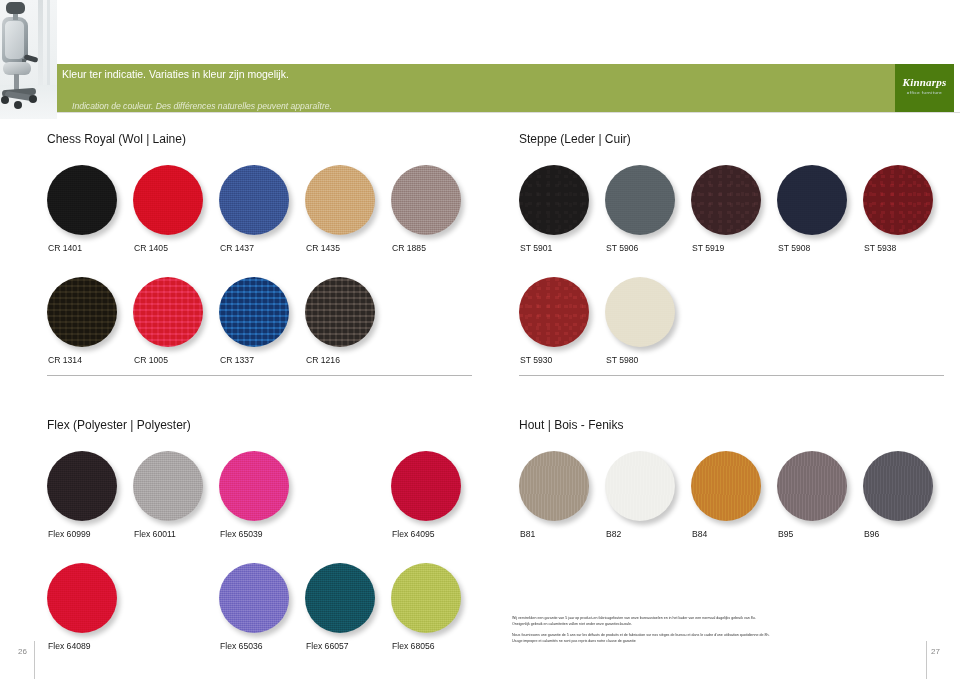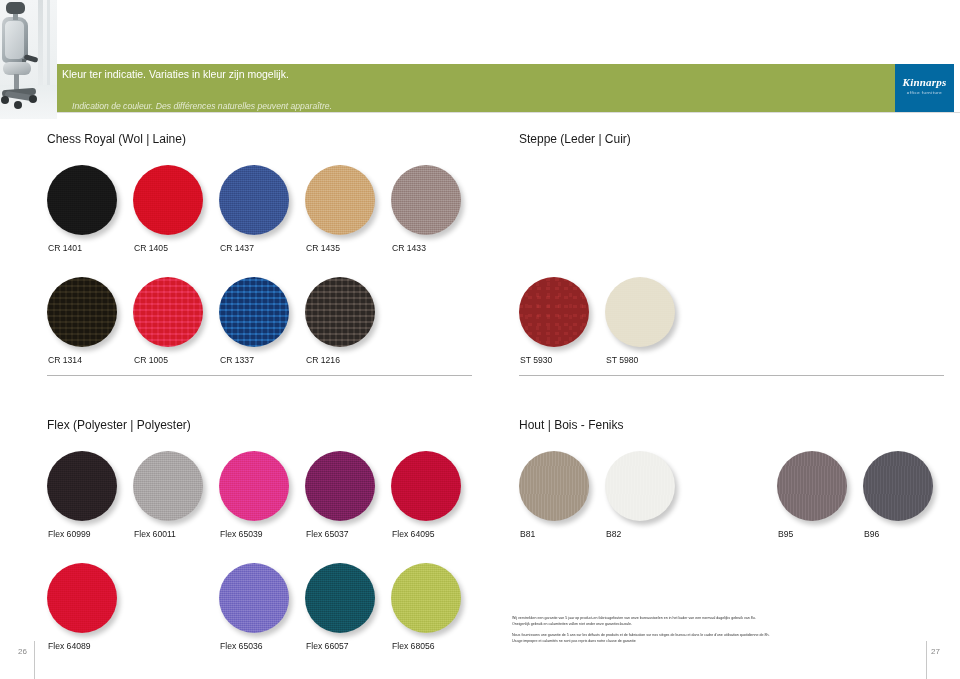--- a/index.html
+++ b/index.html
@@ -47,21 +47,21 @@
   .wheel{position:absolute;width:8px;height:8px;border-radius:50%;background:#2f3436;}
   .w1{left:1px;top:96px;} .w2{left:14px;top:101px;} .w3{left:29px;top:95px;}
 
   
   .banner{
     position:absolute;left:57px;top:64px;width:838px;height:48px;
     background:#97ab4e;
   }
   .banner-logo{
     position:absolute;left:895px;top:64px;width:59px;height:48px;
-    background:#0369a1;
+    background:#4d7c0f;
   }
   .logo-word{
     position:absolute;left:0;right:0;top:12px;
     text-align:center;color:#ffffff;
     font-family:"Liberation Serif", serif;
     font-style:italic;font-weight:bold;font-size:11px;letter-spacing:.2px;
   }
   .logo-sub{
     position:absolute;left:0;right:0;top:26px;text-align:center;
     color:#cfe0ef;font-size:4.2px;letter-spacing:.55px;text-transform:lowercase;
@@ -183,21 +183,21 @@
       <div class="swatch " style="left: 172px;">
         <div class="disc" style="background: rgb(58, 84, 147);"></div>
         <div class="label">CR 1437</div>
       </div>
       <div class="swatch " style="left: 258px;">
         <div class="disc" style="background: rgb(207, 168, 118);"></div>
         <div class="label">CR 1435</div>
       </div>
       <div class="swatch " style="left: 344px;">
         <div class="disc" style="background: rgb(157, 138, 134);"></div>
-        <div class="label">CR 1433</div>
+        <div class="label">CR 1885</div>
       </div>
     </div>
     <div class="swatch-row" style="top: 277px;">
       <div class="swatch check" style="left: 0px;">
         <div class="disc" style="background: rgb(42, 36, 23);"></div>
         <div class="label">CR 1314</div>
       </div>
       <div class="swatch check" style="left: 86px;">
         <div class="disc" style="background: rgb(224, 40, 66);"></div>
         <div class="label">CR 1005</div>
@@ -218,24 +218,20 @@
         <div class="label">Flex 60999</div>
       </div>
       <div class="swatch " style="left: 86px;">
         <div class="disc" style="background: rgb(170, 166, 166);"></div>
         <div class="label">Flex 60011</div>
       </div>
       <div class="swatch " style="left: 172px;">
         <div class="disc" style="background: rgb(224, 51, 138);"></div>
         <div class="label">Flex 65039</div>
       </div>
-      <div class="swatch " style="left: 258px;">
-        <div class="disc" style="background: rgb(122, 32, 92);"></div>
-        <div class="label">Flex 65037</div>
-      </div>
       <div class="swatch " style="left: 344px;">
         <div class="disc" style="background: rgb(193, 13, 52);"></div>
         <div class="label">Flex 64095</div>
       </div>
     </div>
     <div class="swatch-row" style="top: 563px;">
       <div class="swatch " style="left: 0px;">
         <div class="disc" style="background: rgb(216, 17, 47);"></div>
         <div class="label">Flex 64089</div>
       </div>
@@ -248,39 +244,65 @@
         <div class="label">Flex 66057</div>
       </div>
       <div class="swatch " style="left: 344px;">
         <div class="disc" style="background: rgb(183, 194, 85);"></div>
         <div class="label">Flex 68056</div>
       </div>
     </div>
   </div>
 <div class="col-right" id="colRight">
     <div class="sec-title" style="top: 132px; left: 0px;">Steppe (Leder | Cuir)</div>
+    <div class="swatch-row" style="top: 165px;">
+      <div class="swatch leather" style="left: 0px;">
+        <div class="disc" style="background: rgb(34, 31, 31);"></div>
+        <div class="label">ST 5901</div>
+      </div>
+      <div class="swatch plain" style="left: 86px;">
+        <div class="disc" style="background: rgb(89, 98, 103);"></div>
+        <div class="label">ST 5906</div>
+      </div>
+      <div class="swatch leather" style="left: 172px;">
+        <div class="disc" style="background: rgb(70, 41, 44);"></div>
+        <div class="label">ST 5919</div>
+      </div>
+      <div class="swatch plain" style="left: 258px;">
+        <div class="disc" style="background: rgb(35, 40, 60);"></div>
+        <div class="label">ST 5908</div>
+      </div>
+      <div class="swatch leather" style="left: 344px;">
+        <div class="disc" style="background: rgb(128, 28, 34);"></div>
+        <div class="label">ST 5938</div>
+      </div>
+    </div>
     <div class="swatch-row" style="top: 277px;">
       <div class="swatch leather" style="left: 0px;">
         <div class="disc" style="background: rgb(158, 42, 43);"></div>
         <div class="label">ST 5930</div>
       </div>
       <div class="swatch plain" style="left: 86px;">
         <div class="disc" style="background: rgb(230, 224, 205);"></div>
         <div class="label">ST 5980</div>
       </div>
     </div>
     <div class="sec-title" style="top: 418px; left: 0px;">Hout | Bois - Feniks</div>
     <div class="swatch-row" style="top: 451px;">
       <div class="swatch wood" style="left: 0px;">
         <div class="disc" style="background: rgb(167, 153, 137);"></div>
         <div class="label">B81</div>
       </div>
       <div class="swatch wood" style="left: 86px; text-align: center;">
         <div class="disc" style="background: rgb(240, 240, 236);"></div>
         <div class="label">B82</div>
+      </div>
+      <div class="swatch wood" style="left: 172px;">
+        <div class="disc" style="background: rgb(200, 131, 47);"></div>
+        <div class="label">B84</div>
       </div>
       <div class="swatch wood" style="left: 258px;">
         <div class="disc" style="background: rgb(126, 112, 115);"></div>
         <div class="label">B95</div>
       </div>
       <div class="swatch wood" style="left: 344px;">
         <div class="disc" style="background: rgb(92, 90, 98);"></div>
         <div class="label">B96</div>
       </div>
     </div>

